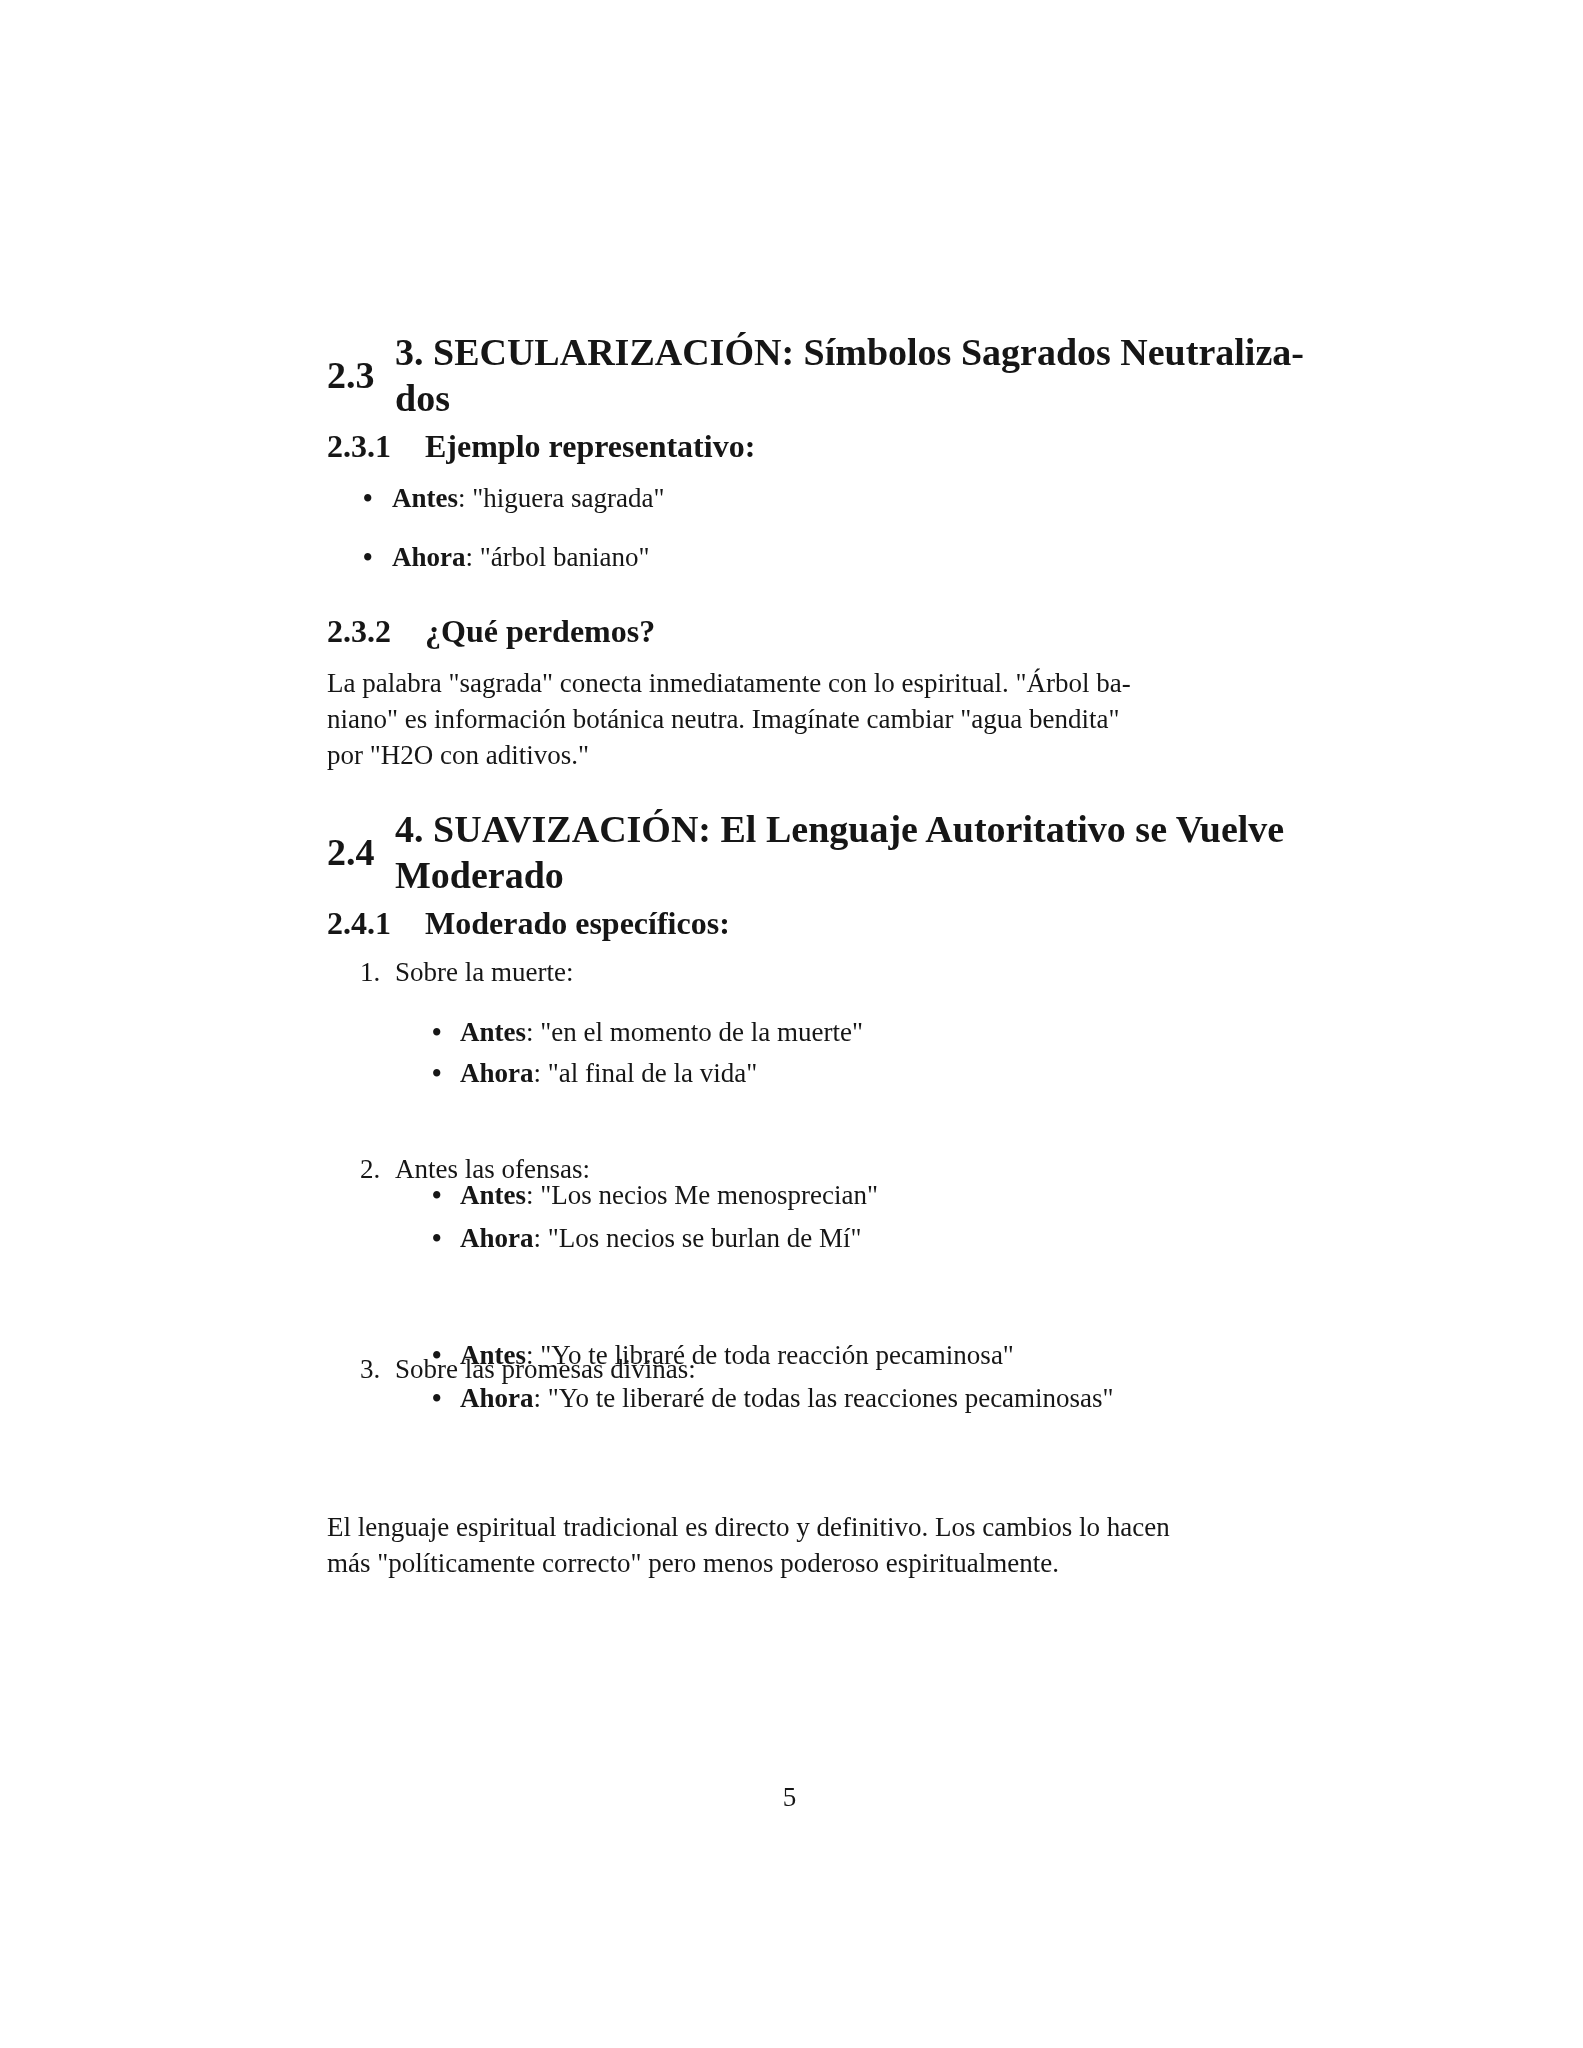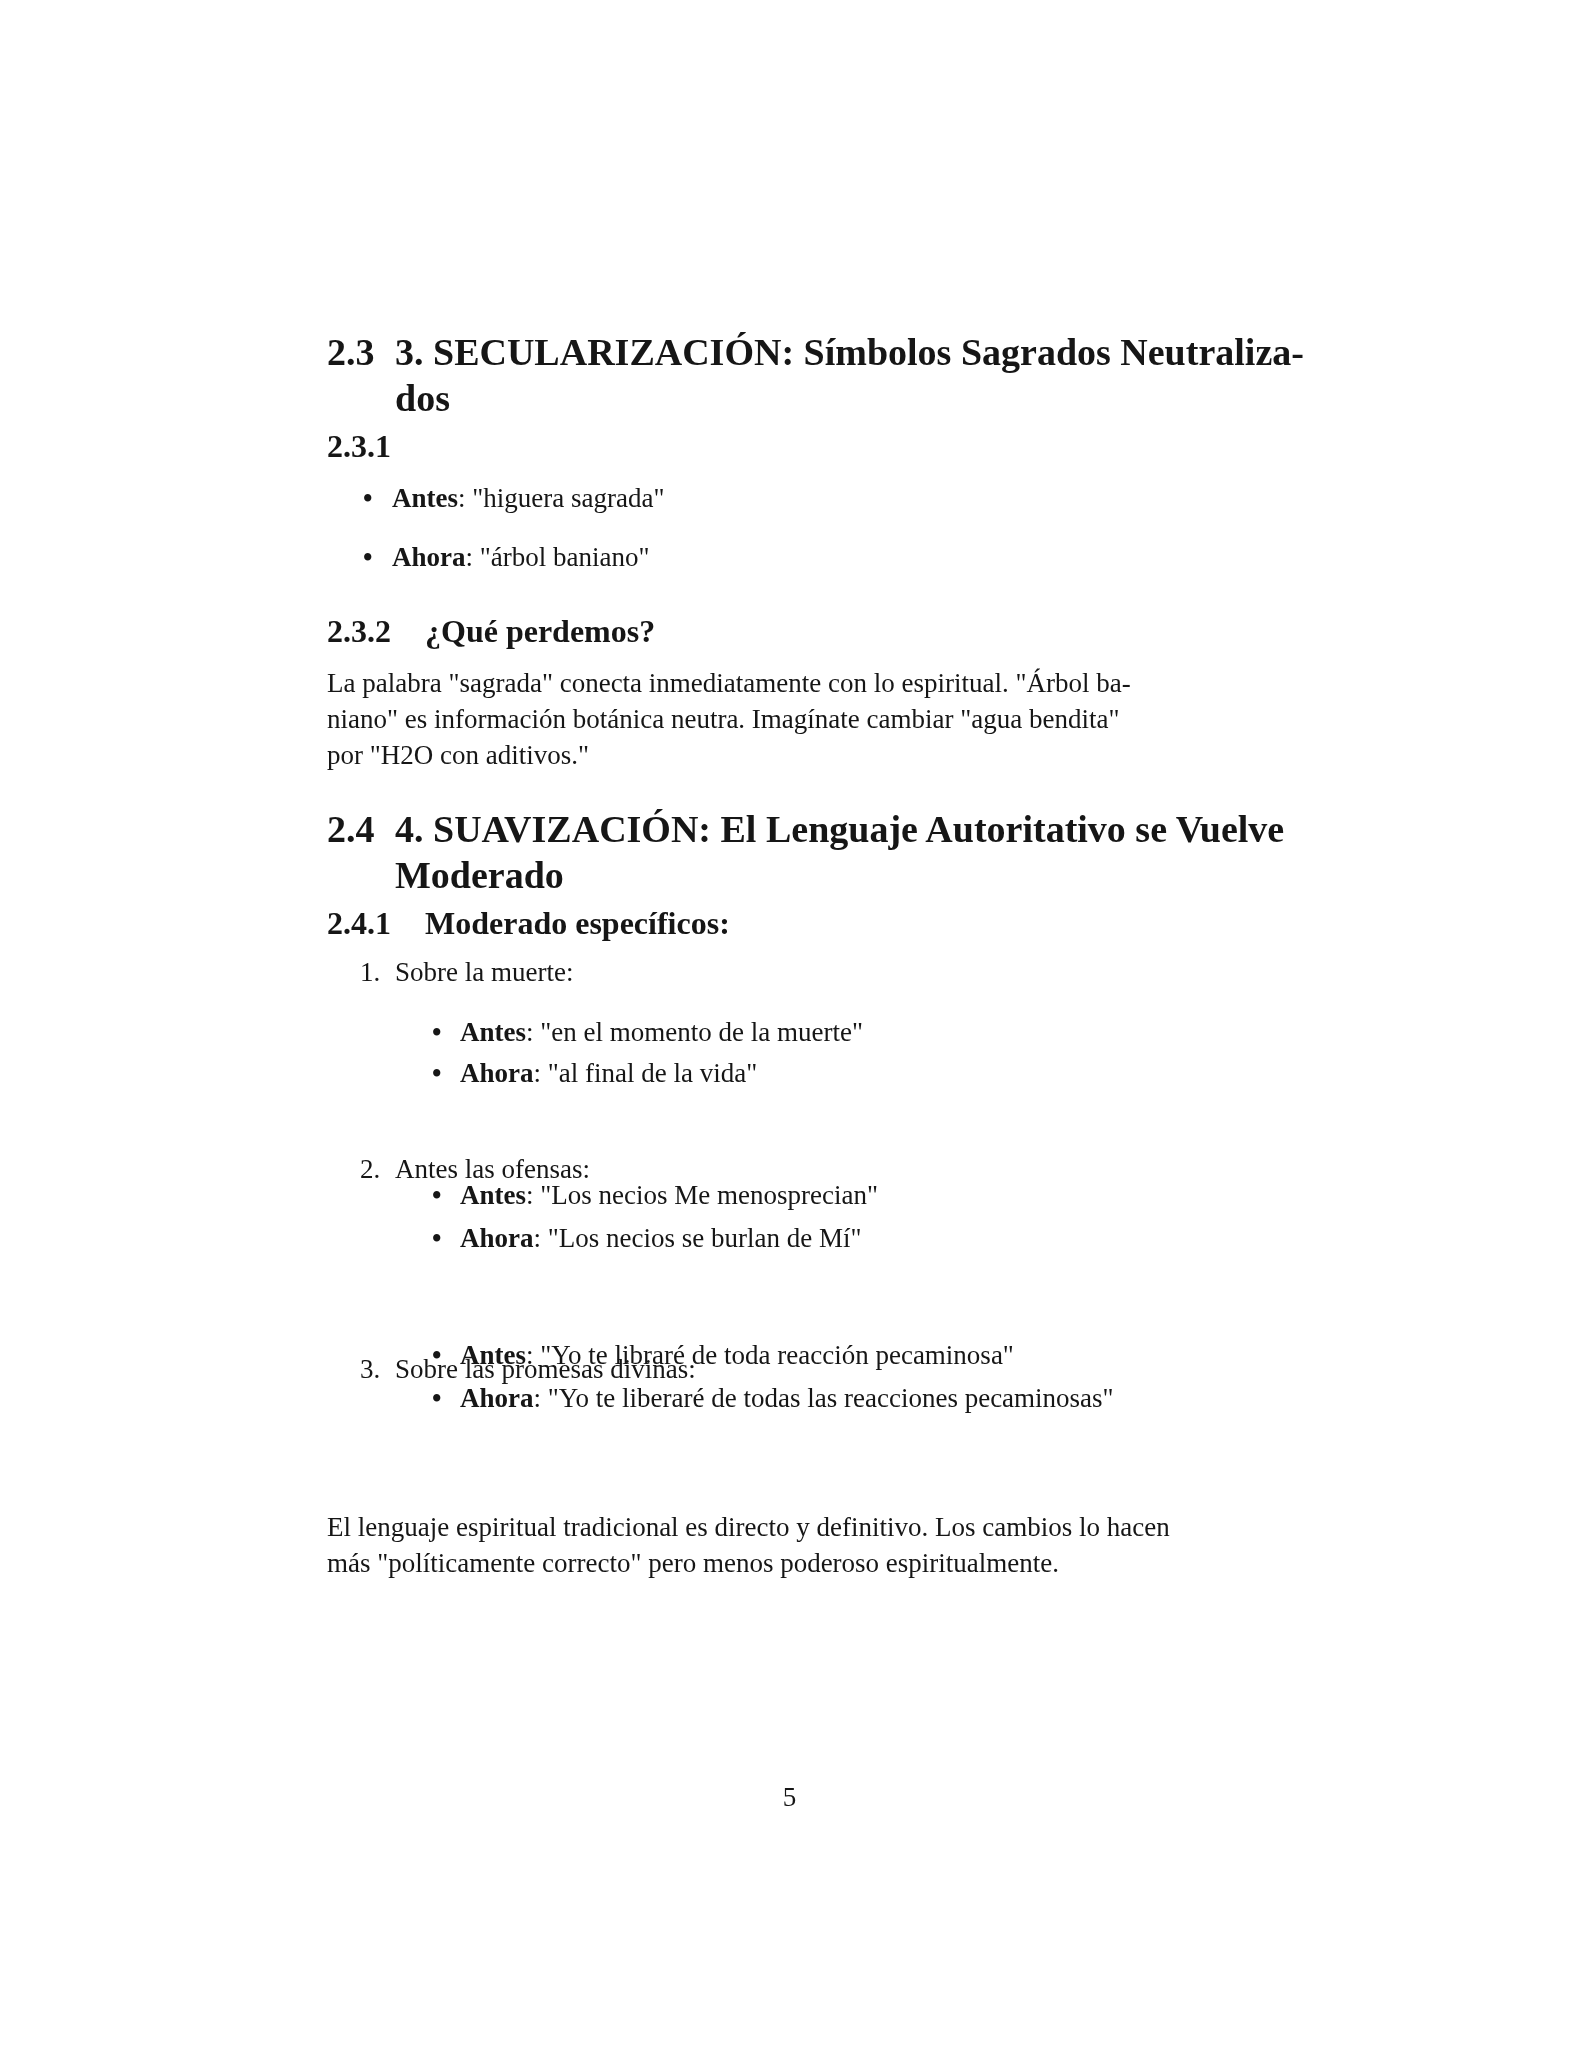--- a/index.html
+++ b/index.html
@@ -5,21 +5,21 @@
   html, body { margin: 0; padding: 0; background: #e8e8e8; }
   .page {
     position: relative;
     width: 1583px;
     height: 2048px;
     margin: 0 auto;
     background: #ffffff;
     color: #161616;
     font-family: "Liberation Serif", "DejaVu Serif", serif;
   }
-  .block { position: absolute; left: 327px; width: 925px; }
+  .block { position: absolute; left: 327px; width: 925px; align-items: center; }
 
   
   .sec-heading {
     display: flex;
     font-weight: 700;
     font-size: 38px;
     line-height: 46px;
     letter-spacing: 0px;
   }
   .sec-num { flex: 0 0 68px; }
@@ -89,20 +89,21 @@
 <div class="page">
 
   <div class="block sec-heading" style="top:329px">
     <span class="sec-num">2.3</span>
     <span class="sec-title">3. SECULARIZACIÓN: Símbolos Sagrados Neutraliza-
 dos</span>
   </div>
 
   <div class="block sub-heading" style="top:426px">
     <span class="sub-num">2.3.1</span>
+    <span>Ejemplo representativo:</span>
   </div>
 
   <div class="block" style="top:480px">
     <div class="bullet-item gap23">
       <span class="bullet-dot">•</span><span class="item-label">Antes</span><span>: </span><span>"higuera sagrada"</span>
     </div>
     <div class="bullet-item">
       <span class="bullet-dot">•</span><span class="item-label">Ahora</span><span>: </span><span>"árbol baniano"</span>
     </div>
   </div>

